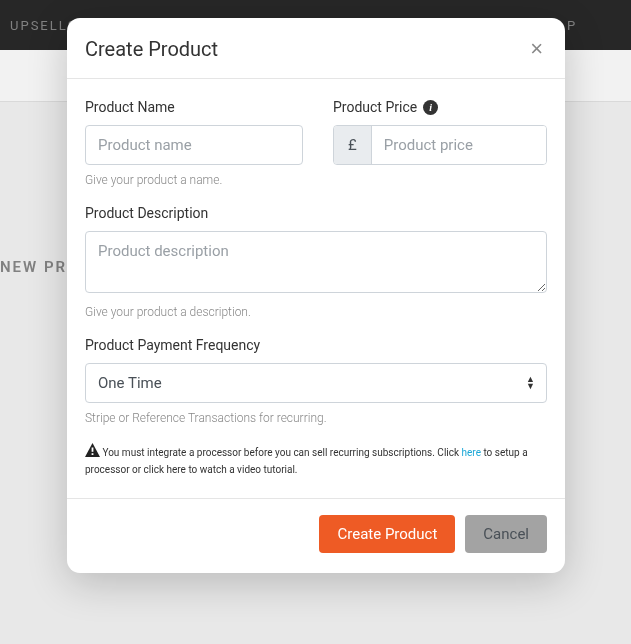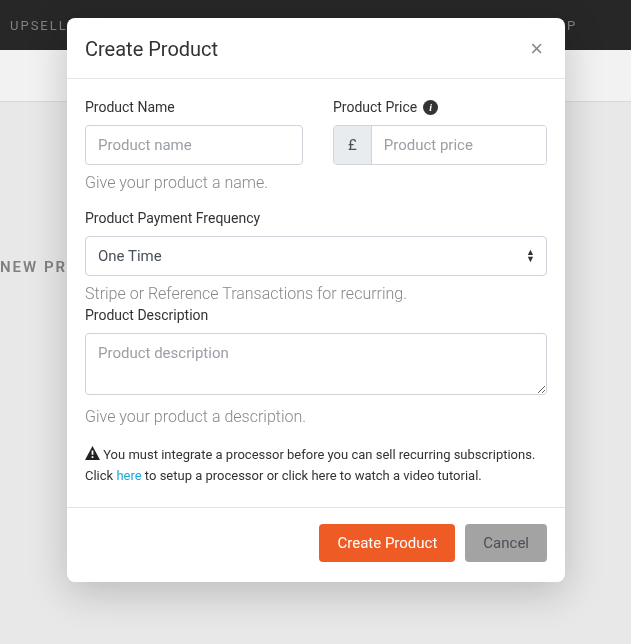--- a/index.html
+++ b/index.html
@@ -48,21 +48,21 @@
   position: absolute;
   inset: 0;
   background: rgba(0,0,0,0.05);
 }
 .modal {
   position: absolute;
   top: 18px;
   left: 67px;
   width: 498px;
   background: #fff;
-  border-radius: 8px;
+  border-radius: 13px;
   box-shadow: 0 10px 40px rgba(0,0,0,0.2);
   padding-bottom: 0;
 }
 .modal-header {
   display: flex;
   justify-content: space-between;
   align-items: center;
   padding: 18px 18px 16px 18px;
   border-bottom: 1px solid #e5e5e5;
 }
@@ -134,21 +134,21 @@
   background: #e9ecef;
   padding: 10px 14px;
   font-size: 15px;
   color: #495057;
   border-right: 1px solid #ced4da;
   display: flex;
   align-items: center;
 }
 .input-group .text-input { border: none; border-radius: 0; flex: 1; }
 .help-text {
-  font-size: 16px;
+  font-size: 12px;
   color: #888;
   margin-top: 8px;
   font-weight: 300;
 }
 .select-wrap { position: relative; }
 .select-input {
   appearance: none;
   -webkit-appearance: none;
   padding-right: 36px;
 }
@@ -158,21 +158,21 @@
   top: 50%;
   transform: translateY(-50%);
   pointer-events: none;
   display: flex;
   flex-direction: column;
   line-height: 7px;
   font-size: 9px;
   color: #333;
 }
 .alert-block {
-  font-size: 13px;
+  font-size: 10px;
   color: #333;
   line-height: 1.65;
   margin-top: 18px;
 }
 .warn-icon {
   display: inline-block;
   vertical-align: -1px;
 }
 .warn-icon svg { display: block; }
 .link { color: #1ba7d6; cursor: pointer; }
@@ -244,40 +244,40 @@
           <span class="info-icon">i</span>
         </div>
         <div style="height:10px"></div>
         <div class="input-group">
           <span class="input-addon">£</span>
           <input class="text-input" placeholder="Product price" style="">
         </div>
       </div>
     </div>
 
+    <div class="form-group">
+      <label class="form-label">Product Description</label>
+      <textarea class="textarea-input" placeholder="Product description" style=""></textarea>
+      <div class="help-text">Give your product a description.</div>
+    </div>
+
     <div class="form-group" style="margin-bottom:4px">
       <label class="form-label">Product Payment Frequency</label>
       <div class="select-wrap">
         <select class="select-input">
           <option>One Time</option>
         </select>
         <span class="select-arrows">
             <span>▲</span>
             <span>▼</span>
           </span>
       </div>
       <div class="help-text">Stripe or Reference Transactions for recurring.</div>
     </div>
 
-    <div class="form-group">
-      <label class="form-label">Product Description</label>
-      <textarea class="textarea-input" placeholder="Product description" style=""></textarea>
-      <div class="help-text">Give your product a description.</div>
-    </div>
-
     <div class="alert-block">
       <span class="warn-icon">
         <svg width="15" height="14" viewBox="0 0 15 14">
             <path d="M7.5 0 L15 14 L0 14 Z" fill="#222"></path>
             <rect x="6.6" y="4.5" width="1.8" height="4.3" fill="#fff"></rect>
             <rect x="6.6" y="10.2" width="1.8" height="1.8" fill="#fff"></rect>
           </svg>
       </span><span> You must integrate a processor before you can sell recurring subscriptions. Click </span><span class="link">here</span><span> to setup a processor or click here to watch a video tutorial.</span>
     </div>
   </div>

